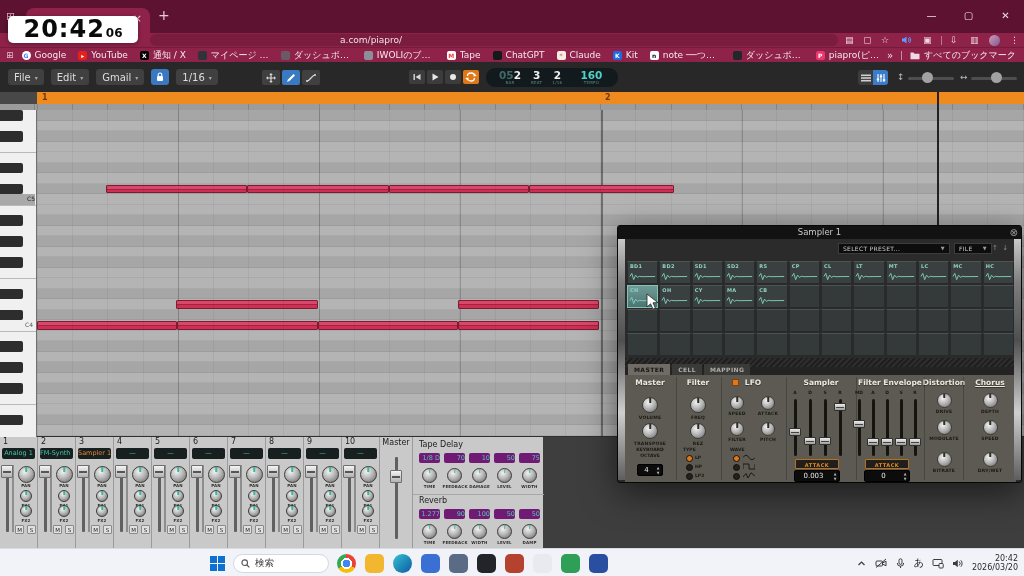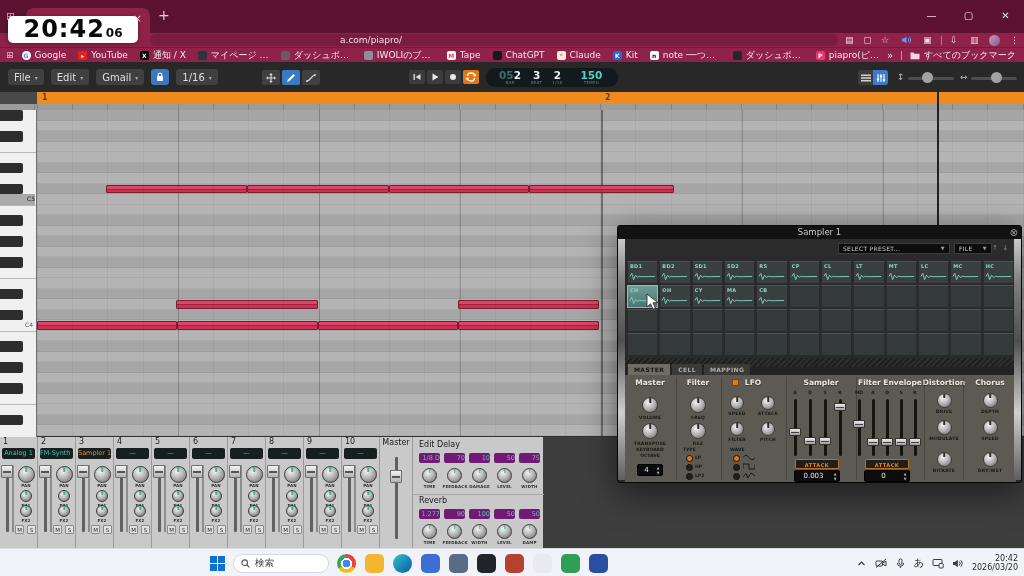--- a/index.html
+++ b/index.html
@@ -354,21 +354,21 @@
       </span>
       <span class="dseg">
         <span class="dnum">3</span>
         <span class="dlabel">BEAT</span>
       </span>
       <span class="dseg">
         <span class="dnum">2</span>
         <span class="dlabel">1/16</span>
       </span>
       <span class="dseg" style="margin-left:8px">
-        <span class="dnum teal">150</span>
+        <span class="dnum teal">160</span>
         <span class="dlabel">TEMPO</span>
       </span>
     </div>
     <div id="viewtoggles">
       <span class="vbtn">
         <svg width="10" height="10" viewBox="0 0 10 10">
             <rect y="1.5" width="10" height="1.6" fill="#cfcfcf"></rect>
             <rect y="4.2" width="10" height="1.6" fill="#cfcfcf"></rect>
             <rect y="6.9" width="10" height="1.6" fill="#cfcfcf"></rect>
           </svg>
@@ -629,21 +629,21 @@
       <span class="stab">CELL</span>
       <span class="stab">MAPPING</span>
     </div>
     <div id="spanel">
         <div class="shead" style="left: -9px; width: 68px; top: 3px;">Master</div>
         <div class="shead" style="left: 39px; width: 68px; top: 3px;">Filter</div>
         <div class="shead" style="left: 94px; width: 68px; top: 3px;">LFO</div>
         <div class="shead" style="left: 162px; width: 68px; top: 3px;">Sampler</div>
         <div class="shead" style="left: 231px; width: 68px; top: 3px;">Filter Envelope</div>
         <div class="shead" style="left: 285px; width: 68px; top: 3px;">Distortion</div>
-        <div class="shead" style="left: 331px; width: 68px; top: 3px;">Chorus</div>
+        <div class="shead" style="left: 331px; width: 68px; top: 3px; text-decoration: underline;">Chorus</div>
         <div class="sdiv" style="left: 51px;"></div>
         <div class="sdiv" style="left: 96px;"></div>
         <div class="sdiv" style="left: 161px;"></div>
         <div class="sdiv" style="left: 231px;"></div>
         <div class="sdiv" style="left: 299px;"></div>
         <div class="sdiv" style="left: 338px;"></div>
         <div class="led" style="left: 107px; top: 4px;"></div>
         <div class="knob" style="left: 17px; top: 22px; width: 16px; height: 16px;"></div>
         <div class="klabel" style="left: 3px; top: 40px; width: 44px;">VOLUME</div>
         <div class="knob" style="left: 17px; top: 48px; width: 16px; height: 16px;"></div>
@@ -899,21 +899,21 @@
         <div class="msbtn" style="left: 27px; top: 88px;">S</div>
       </div>
     </div>
   <div id="master-strip">
     <div id="master-label">Master</div>
     <div class="ftrack" style="left:15px;top:20px;height:82px"></div>
     <div class="fhandle" style="left:10px;top:33px"></div>
   </div>
   <div id="fxpanels">
       <div class="fxp" style="top: 0px;">
-        <div class="fxname">Edit Delay</div>
+        <div class="fxname">Tape Delay</div>
         <div class="fxbox" style="left: 6px; top: 14px;">1/8 D</div>
         <div class="fxbox" style="left: 31px; top: 14px;">70</div>
         <div class="fxbox" style="left: 56px; top: 14px;">10</div>
         <div class="fxbox" style="left: 81px; top: 14px;">50</div>
         <div class="fxbox" style="left: 106px; top: 14px;">75</div>
         <div class="knob teal" style="left: 9px; top: 28.5px; width: 15px; height: 15px;"></div>
         <div class="klabel mx" style="left: 4.5px; top: 45px; width: 24px;">TIME</div>
         <div class="knob teal" style="left: 34px; top: 28.5px; width: 15px; height: 15px;"></div>
         <div class="klabel mx" style="left: 29.5px; top: 45px; width: 24px;">FEEDBACK</div>
         <div class="knob teal" style="left: 59px; top: 28.5px; width: 15px; height: 15px;"></div>

